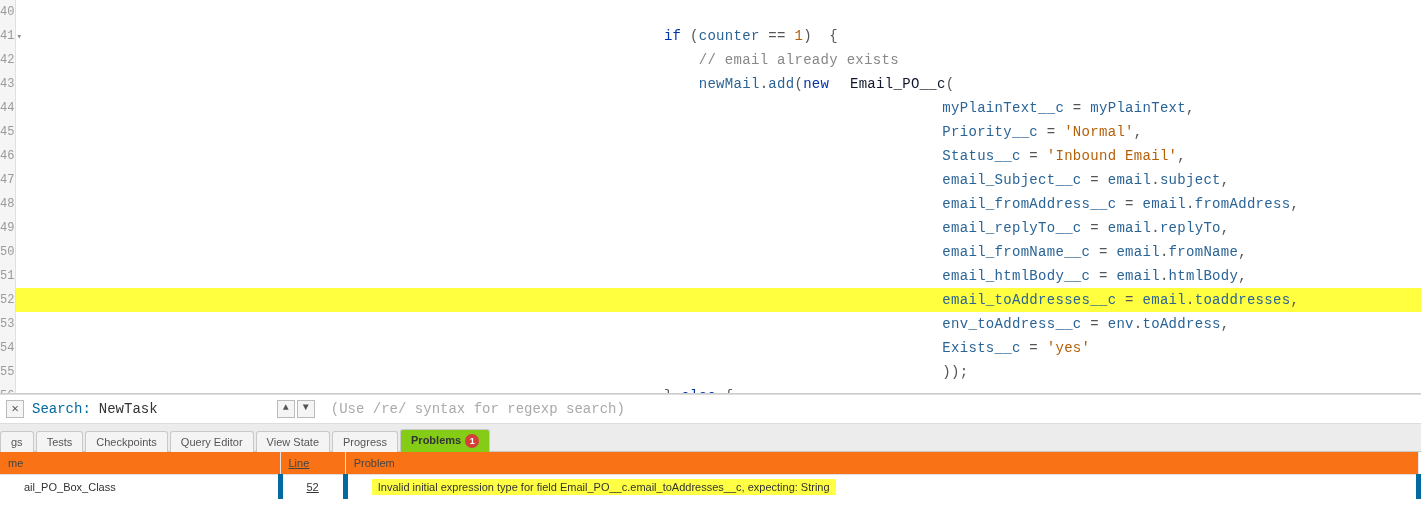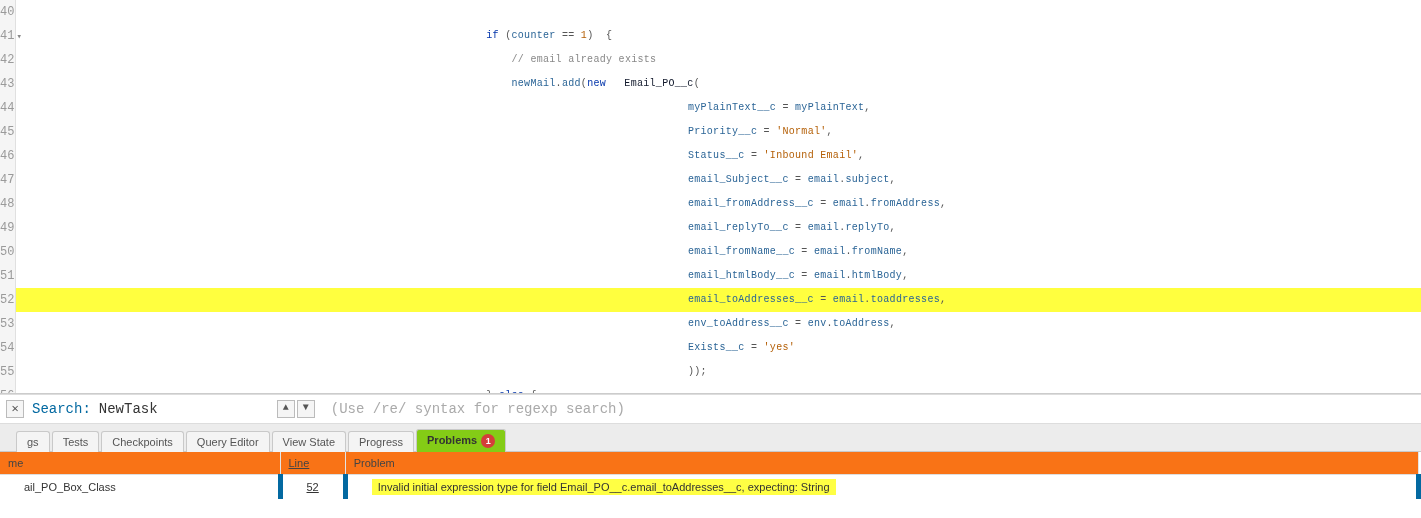--- a/index.html
+++ b/index.html
@@ -26,21 +26,21 @@
     border-right: 1px solid #e0e0e0;
     user-select: none;
     line-height: 24px;
   }
   .gutter .ln { height: 24px; }
   .gutter .ln.fold::after { content: "▾"; margin-left: 2px; font-size: 9px; color: #888; }
   .code {
     flex: 1;
     line-height: 24px;
     white-space: pre;
-    font-size: 10px;
+    font-size: 14px;
     letter-spacing: 0.3px;
     overflow: auto;
     position: relative;
   }
   .code .line { height: 24px; padding-left: 4px; }
   .code .line.hl { background: #ffff3f; }
   .tok-kw   { color: #0033aa; }      
   .tok-id   { color: #2a6496; }      
   .tok-num  { color: #b45f06; }      
   .tok-str  { color: #b45f06; }      
@@ -92,21 +92,21 @@
     color: #555;
   }
   .search-hint { color: #aaa; margin-left: 8px; }
 
   .tabbar {
     display: flex;
     align-items: flex-end;
     height: 28px;
     background: #ececec;
     border-bottom: 1px solid #c9c9c9;
-    padding-left: 16px;
+    padding-left: 0;
     font-family: Arial, sans-serif;
     font-size: 11px;
     gap: 2px;
   }
   .tab {
     padding: 4px 10px;
     border: 1px solid #c9c9c9;
     border-bottom: none;
     background: #f4f4f4;
     color: #555;

